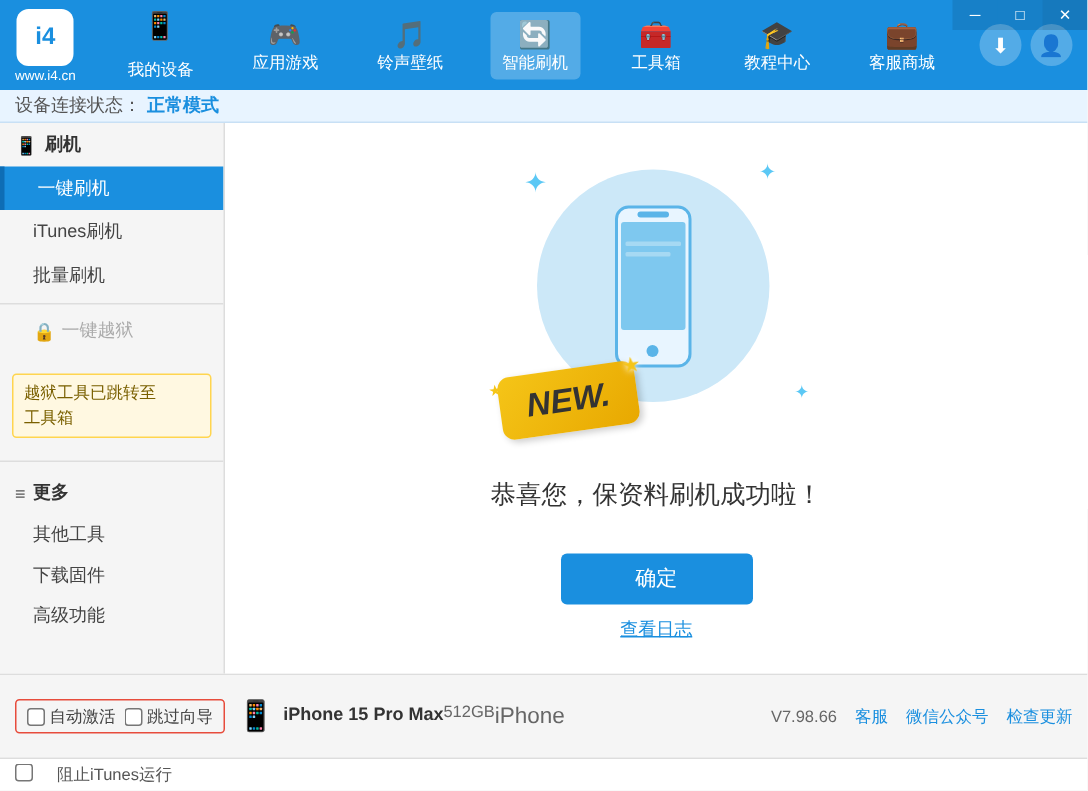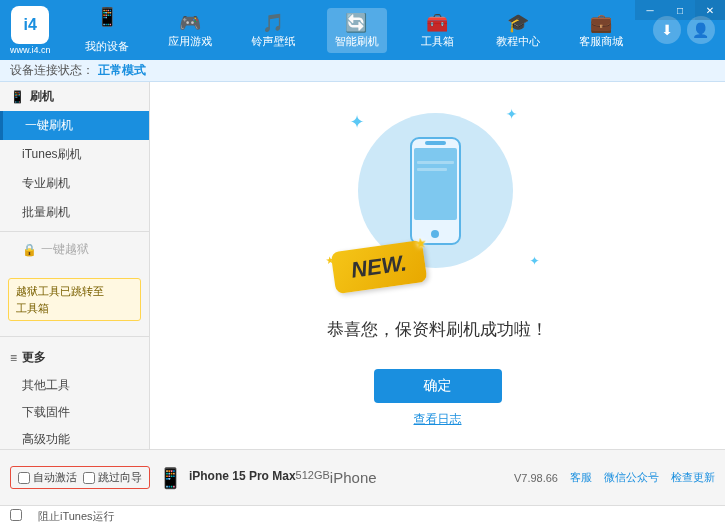--- a/index.html
+++ b/index.html
@@ -73,23 +73,20 @@
 
       <div style="padding:6px 10px; display:flex; align-items:center; color:#333; font-size:12px; font-weight:bold;">
         <span style="margin-right:5px; color:#1a8fdf;">📱</span>
         <span>刷机</span>
       </div>
       <div style="padding:6px 10px 6px 22px; background:#1a8fdf; color:#fff; cursor:pointer; font-size:12px; border-left:3px solid #0e6db5;">
         <span>一键刷机</span>
       </div>
       <div style="padding:6px 10px 6px 22px; color:#444; cursor:pointer; font-size:12px;">
         <span>iTunes刷机</span>
-      </div>
-      <div style="padding:6px 10px 6px 22px; color:#444; cursor:pointer; font-size:12px;">
-        <span>专业刷机</span>
       </div>
       <div style="padding:6px 10px 6px 22px; color:#444; cursor:pointer; font-size:12px;">
         <span>批量刷机</span>
       </div>
 
       <div style="height:1px; background:#ddd; margin:4px 0;"></div>
 
       <div style="padding:5px 10px 5px 22px; color:#aaa; font-size:12px; display:flex; align-items:center; gap:4px;">
         <span style="color:#bbb;">🔒</span>
         <span>一键越狱</span>

